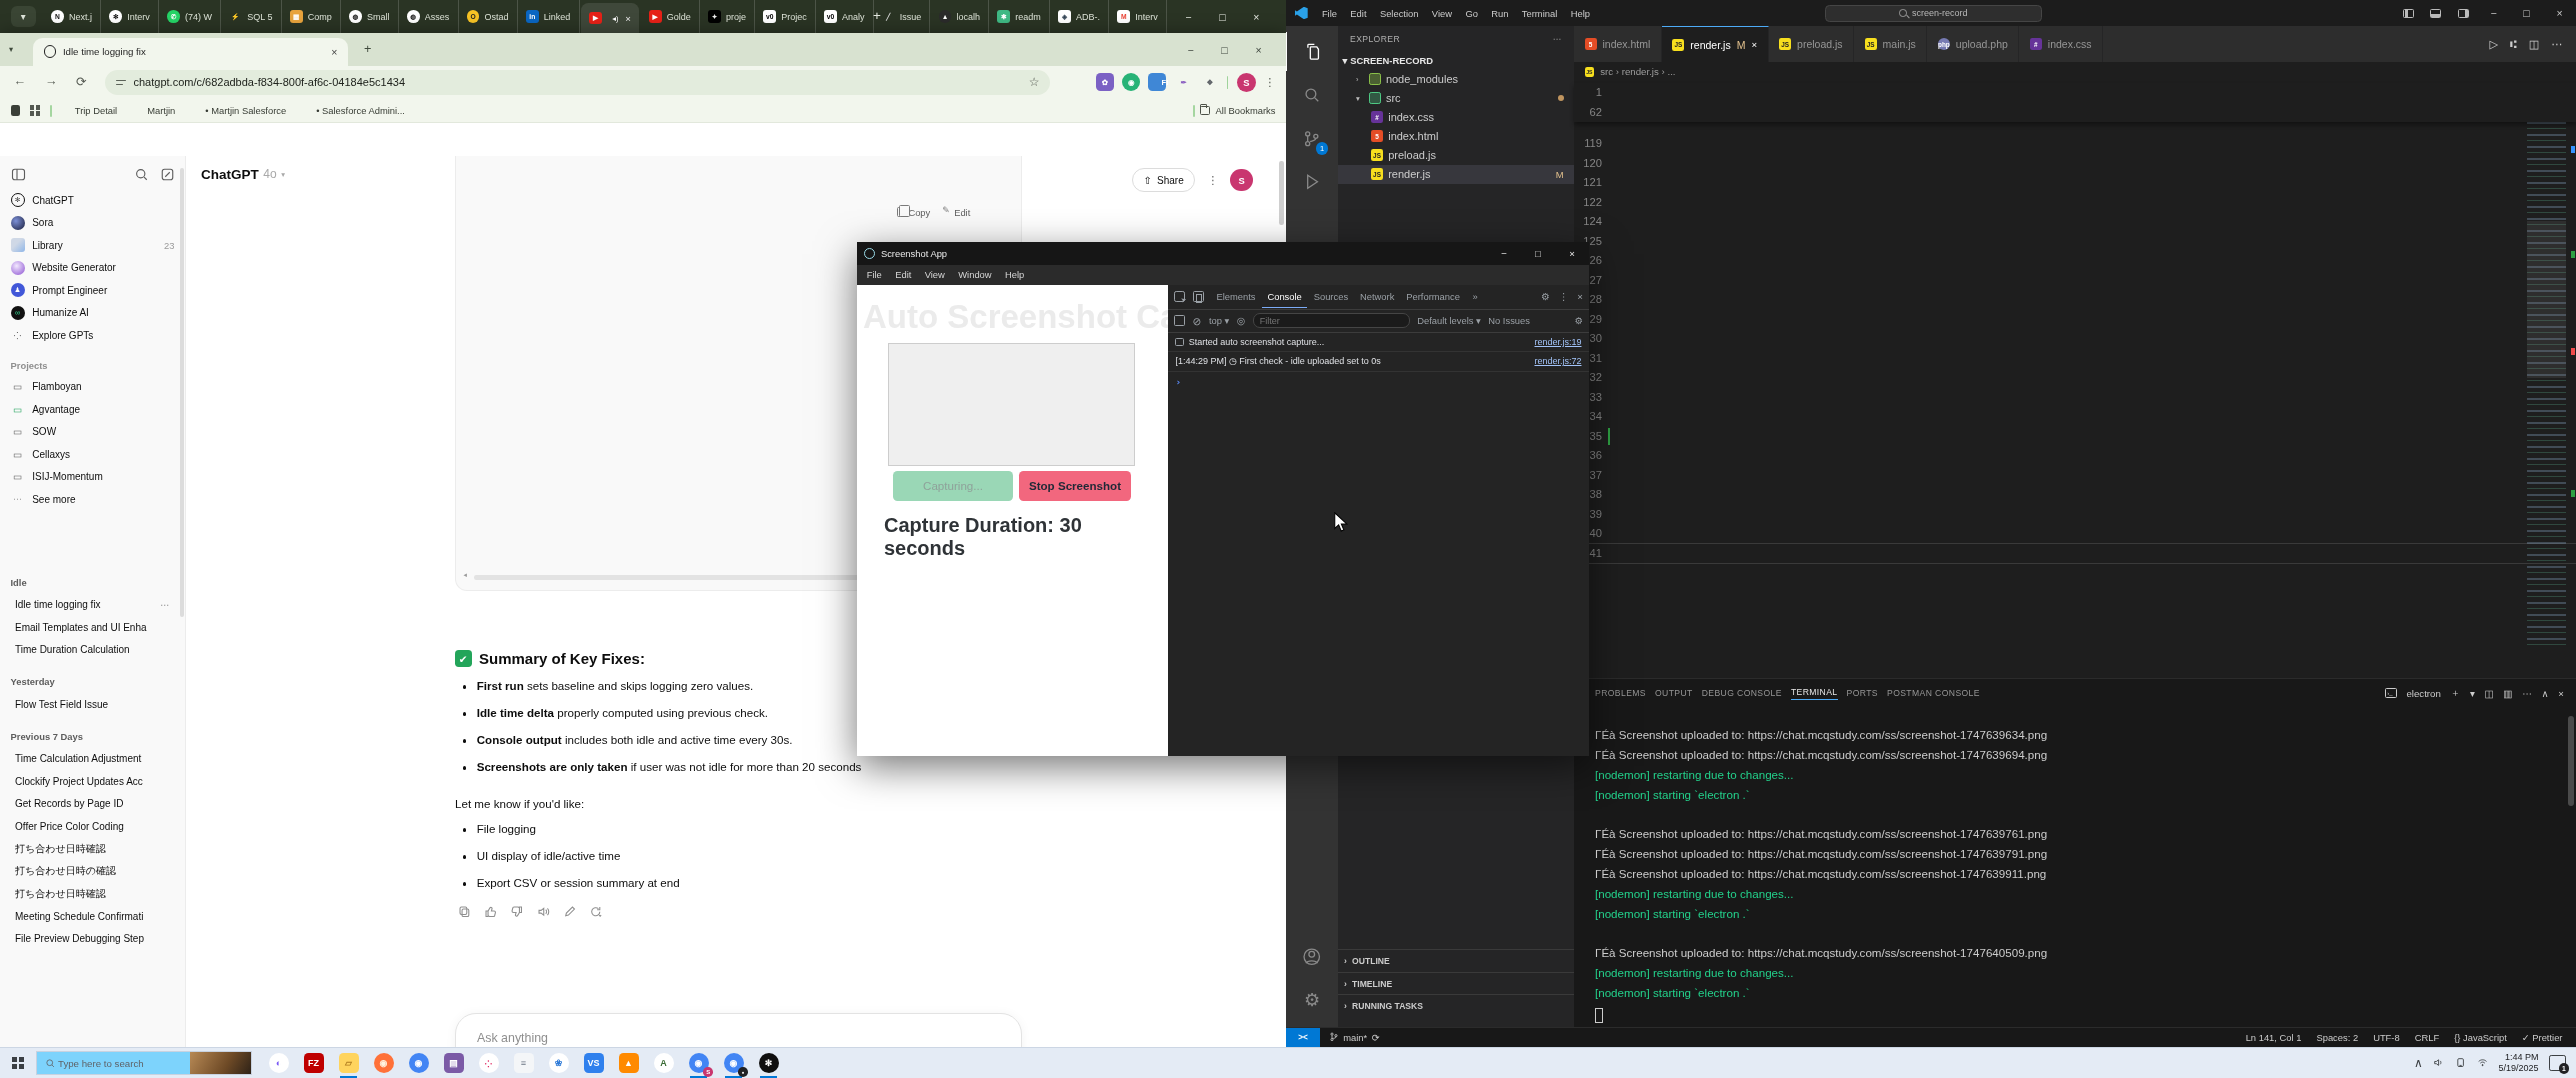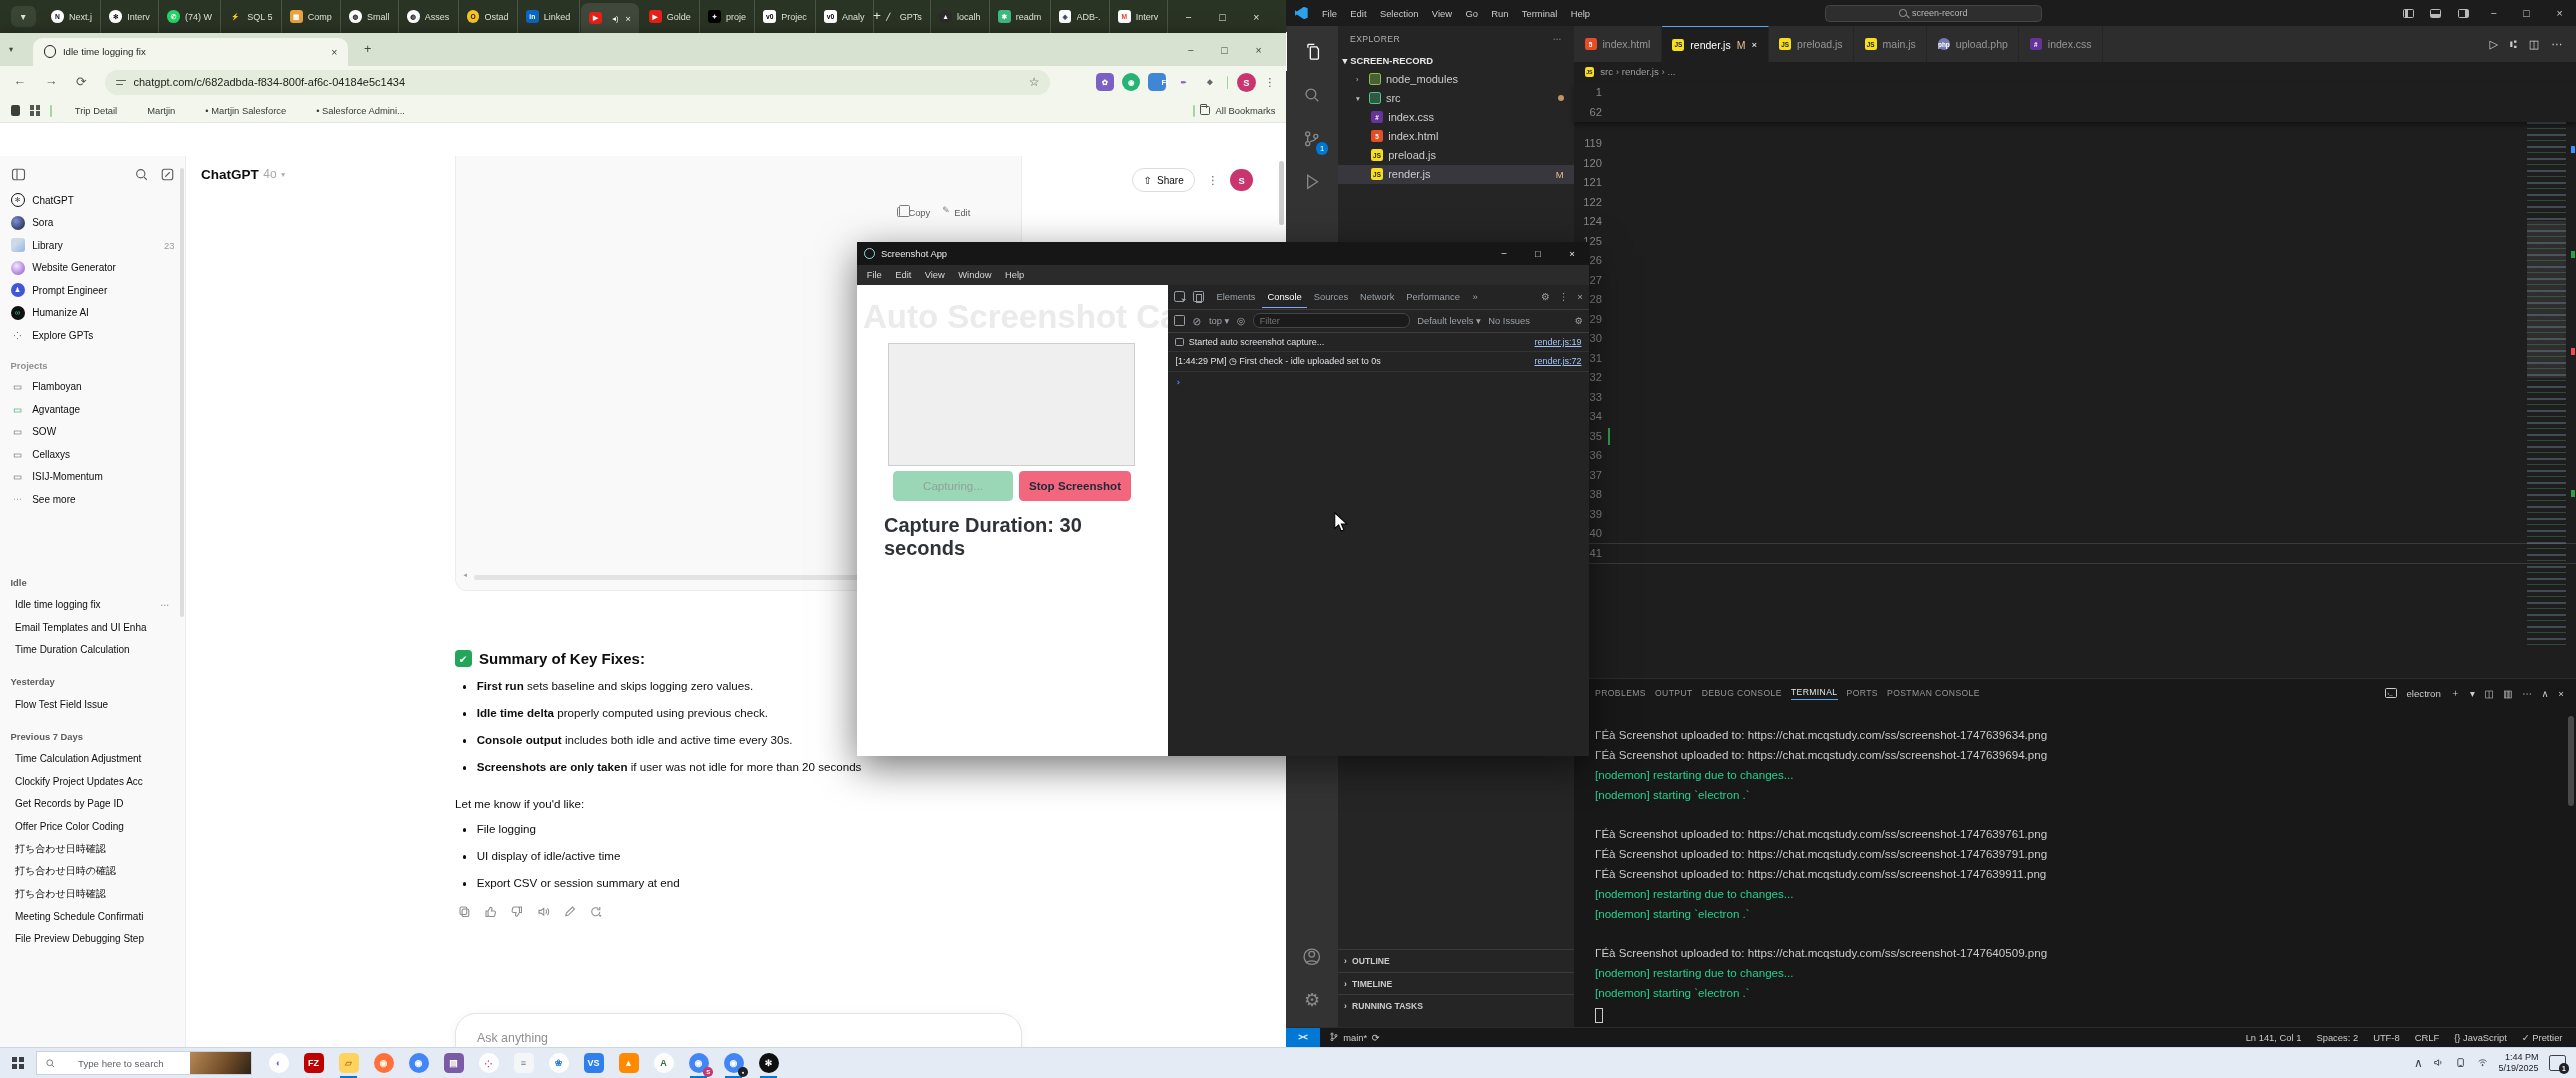--- a/index.html
+++ b/index.html
@@ -236,21 +236,21 @@
   .dt-msg{display:flex;align-items:center;min-height:19.5px;border-bottom:0.7px solid #333;padding:0 7.5px;gap:5.2px;color:#dfe1e5;font-family:"DejaVu Sans Mono",monospace;font-size:9px;}
   .dt-msg .lnk{margin-left:auto;color:#a2c3f8;text-decoration:underline;}
   .msg-ic{width:8.2px;height:8.2px;border:1px solid #9aa0a6;border-radius:1.5px;flex:0 0 auto;}
   .dt-prompt{padding:4.5px 7.5px;color:#5b8af8;font-weight:700;font-family:"DejaVu Sans Mono",monospace;}
 
   
   #taskbar{position:absolute;left:0;top:1047px;width:2576px;height:31px;background:#e4ebf5;border-top:0.7px solid #ccd6e4;z-index:40;display:flex;align-items:center;}
   .start{width:36px;height:100%;display:flex;align-items:center;justify-content:center;}
   .win-logo{width:12px;height:12px;display:grid;grid-template-columns:5.2px 5.2px;grid-template-rows:5.2px 5.2px;gap:1.5px;}
   .win-logo i{background:#3b3f44;}
-  .tsearch{width:216px;height:24px;background:#ffffff;border:0.7px solid #c8d2e0;display:flex;align-items:center;gap:23px;padding-left:7.5px;font-size:9.7px;color:#5f6368;position:relative;overflow:hidden;}
+  .tsearch{width:216px;height:24px;background:#7dd3fc;border:0.7px solid #c8d2e0;display:flex;align-items:center;gap:3px;padding-left:7.5px;font-size:9.7px;color:#5f6368;position:relative;overflow:hidden;}
   .tsearch .promo{position:absolute;right:0;top:0;width:61px;height:100%;background:linear-gradient(120deg,#b78955,#6e4a26 60%,#2e2217);}
   .tk-icons{display:flex;margin-left:9px;}
   .tk-btn{width:35px;height:31px;display:flex;align-items:center;justify-content:center;position:relative;}
   .tk-btn .g{width:20px;height:20px;border-radius:4.5px;display:flex;align-items:center;justify-content:center;font-size:9px;font-weight:700;}
   .tk-btn .under{position:absolute;bottom:0;left:9px;width:17px;height:2.2px;background:#0078d7;}
   .tray{margin-left:auto;display:flex;align-items:center;gap:10.5px;padding-right:10.5px;color:#3c4043;}
   .tray svg{width:11.2px;height:11.2px;fill:none;stroke:#3c4043;stroke-width:1.6;}
   .clock{text-align:right;font-size:9px;color:#202124;line-height:1.25;}
   .notif{width:16.5px;height:16.5px;border:1px solid #3c4043;border-radius:2.2px;position:relative;}
   .notif b{position:absolute;right:-4.5px;bottom:-3.7px;width:10.5px;height:10.5px;border-radius:50%;background:#202124;color:#fff;font-size:6.7px;display:flex;align-items:center;justify-content:center;}
@@ -345,21 +345,21 @@
       </div>
 
       <div class="bw-tab">
         <span class="fav" style="background: rgb(255, 255, 255); color: rgb(0, 0, 0);">v0</span>
         <span class="bw-label">Analy</span>
 
       </div>
 
       <div class="bw-tab">
         <span class="fav" style="background: transparent; color: rgb(221, 221, 221);">╱</span>
-        <span class="bw-label">GPTs</span>
+        <span class="bw-label">Issue</span>
 
       </div>
 
       <div class="bw-tab">
         <span class="fav" style="background: rgb(43, 43, 43); color: rgb(255, 255, 255); border-radius: 50%;">▲</span>
         <span class="bw-label">localh</span>
 
       </div>
 
       <div class="bw-tab">

